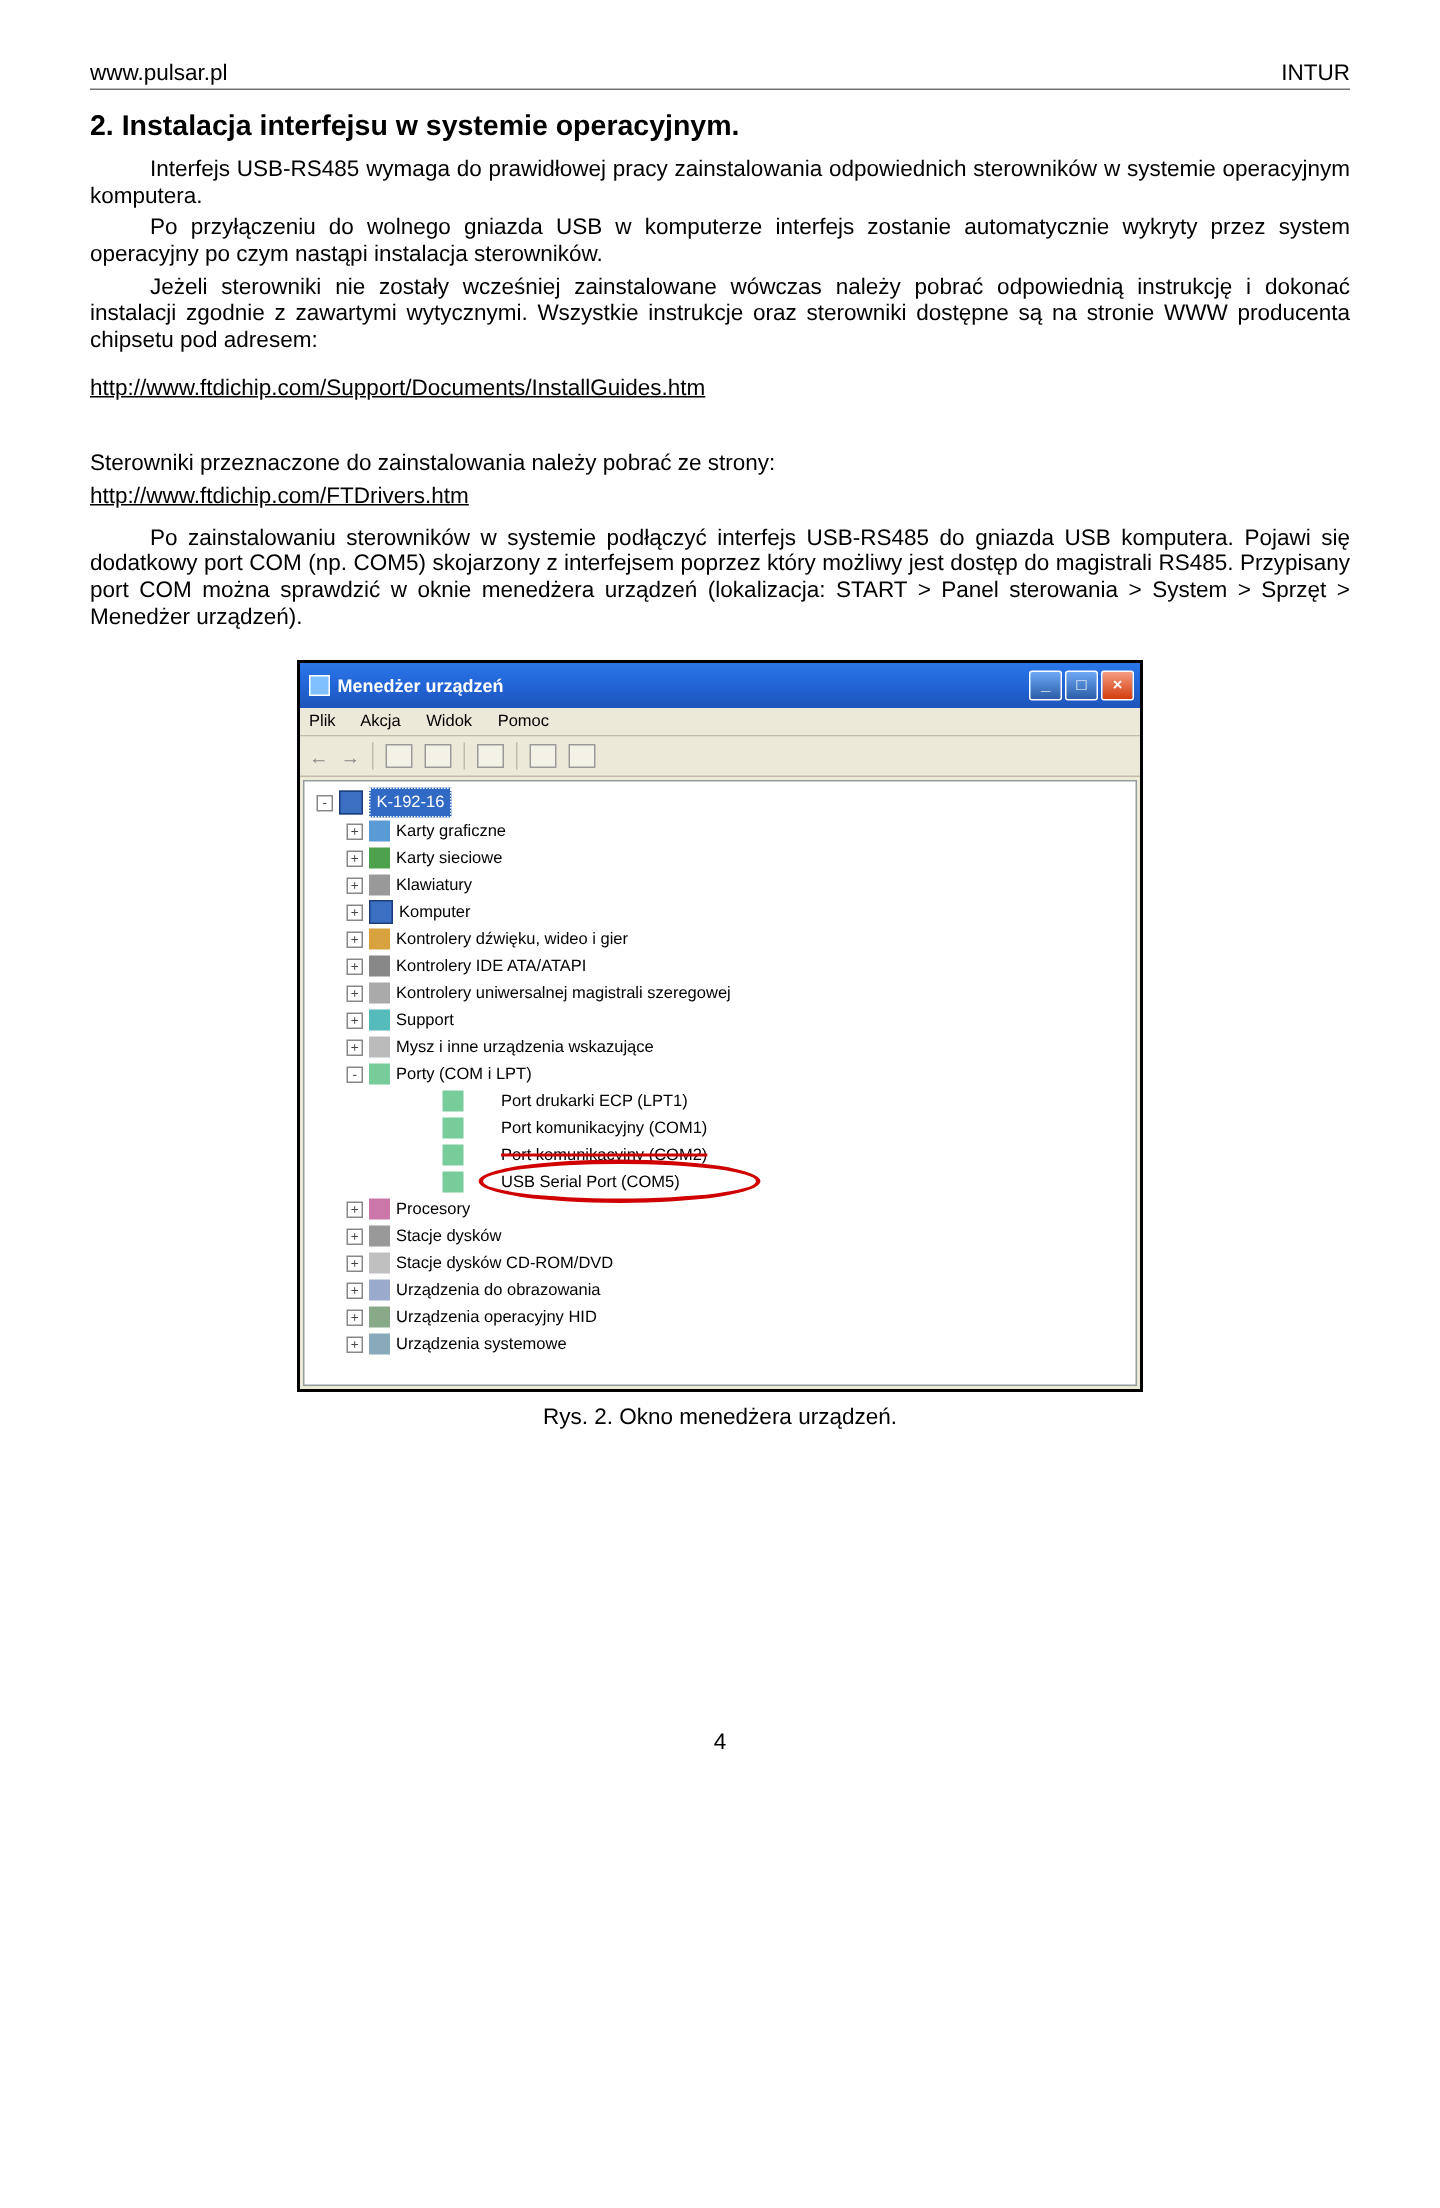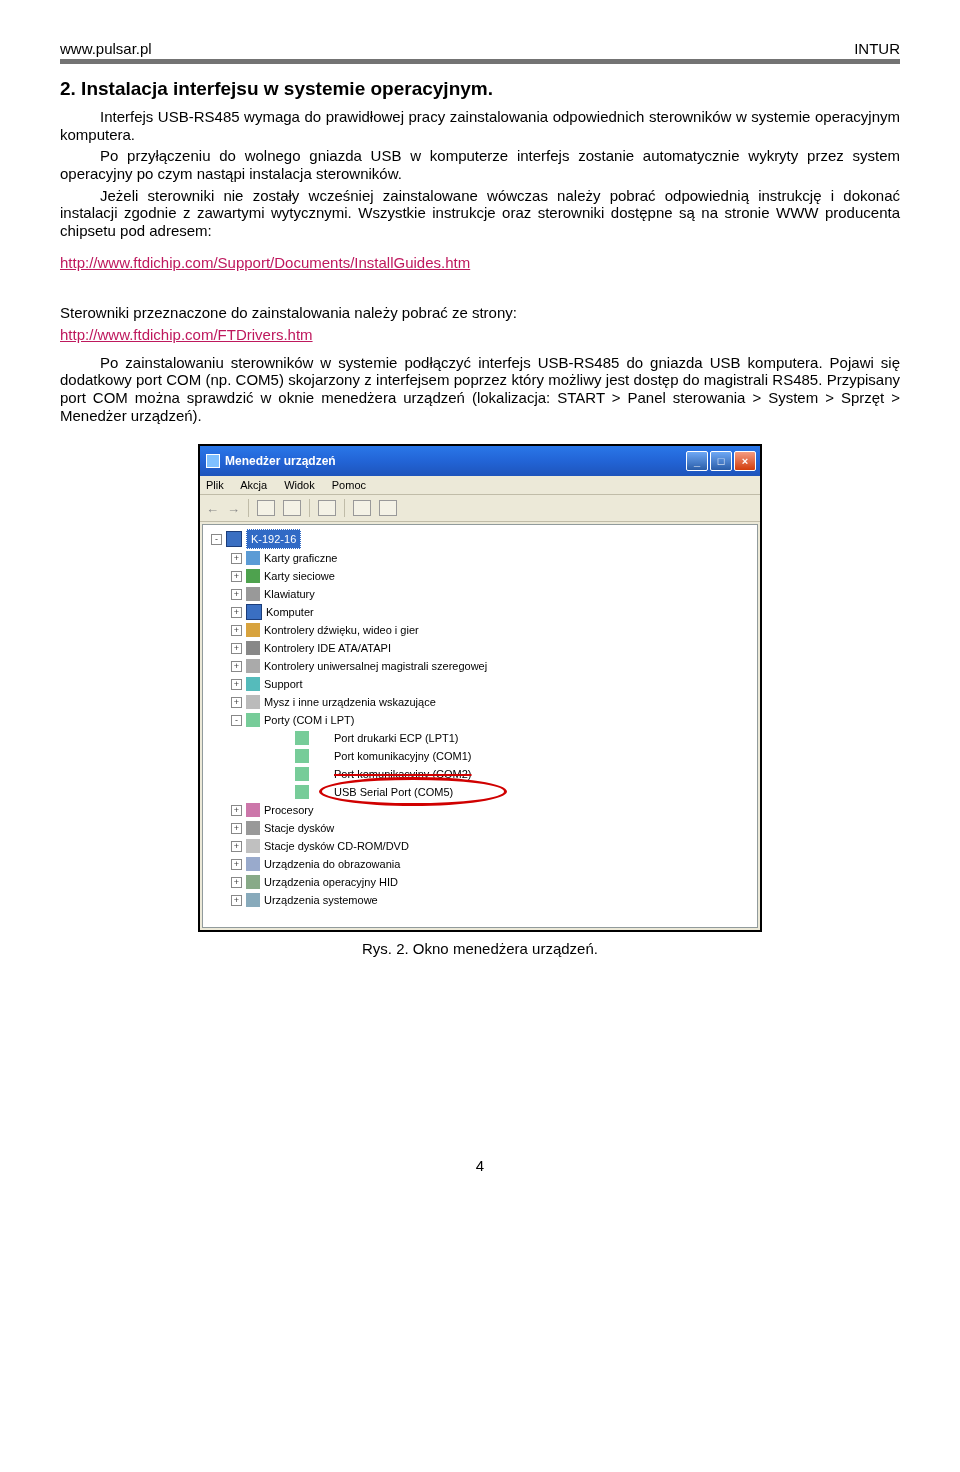--- a/index.html
+++ b/index.html
@@ -10,40 +10,40 @@
     color: #000;
     width: 960px;
   }
   .page {
     padding: 40px 60px 20px 60px;
   }
   .header-line {
     display: flex;
     justify-content: space-between;
     font-size: 15px;
-    border-bottom: 5px solid #737373;
+    border-bottom: 1px solid #737373;
     padding-bottom: 2px;
     margin-bottom: 14px;
   }
   h2.section {
     font-size: 19px;
     font-weight: bold;
     margin: 0 0 8px 0;
   }
   p.body {
     font-size: 15px;
     line-height: 1.18;
     margin: 0 0 4px 0;
     text-align: justify;
   }
   p.indent {
     text-indent: 40px;
   }
   a.link {
-    color: #be185d;
+    color: #000000;
     text-decoration: underline;
     font-size: 15px;
     margin-top: 17px;
   }
   .spacer { height: 22px; }
   .spacer-sm { height: 10px; }
 
   
   .dm-wrap {
     display: flex;

